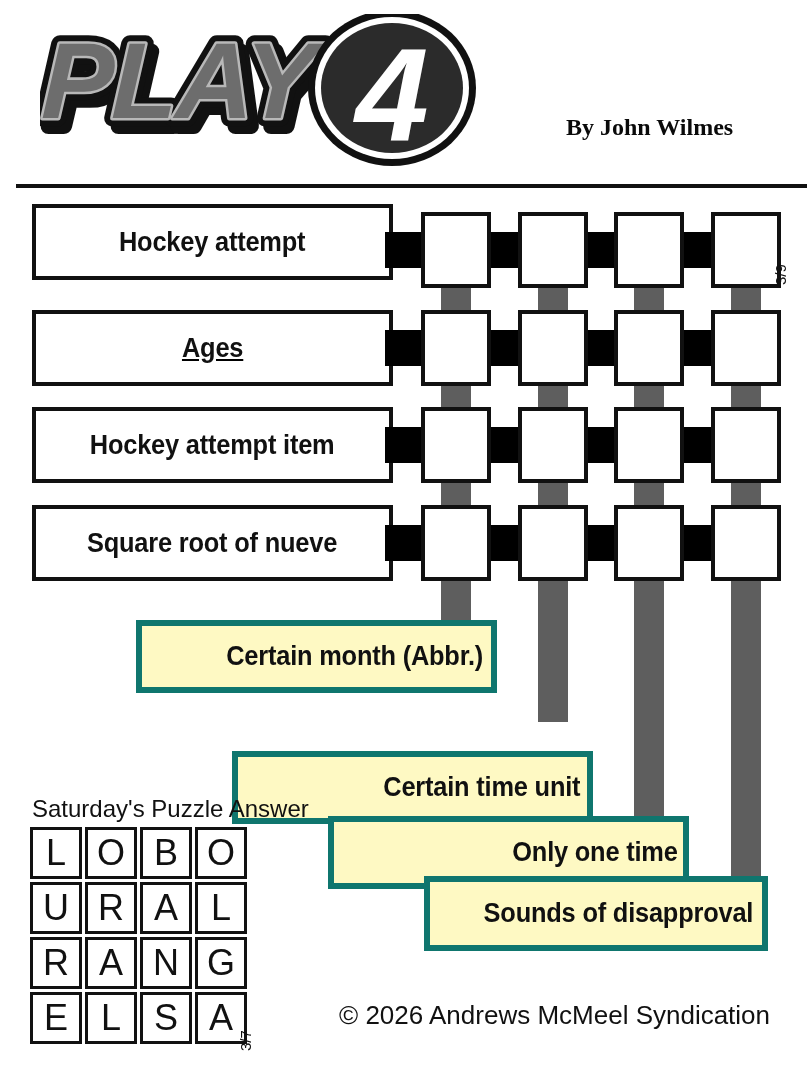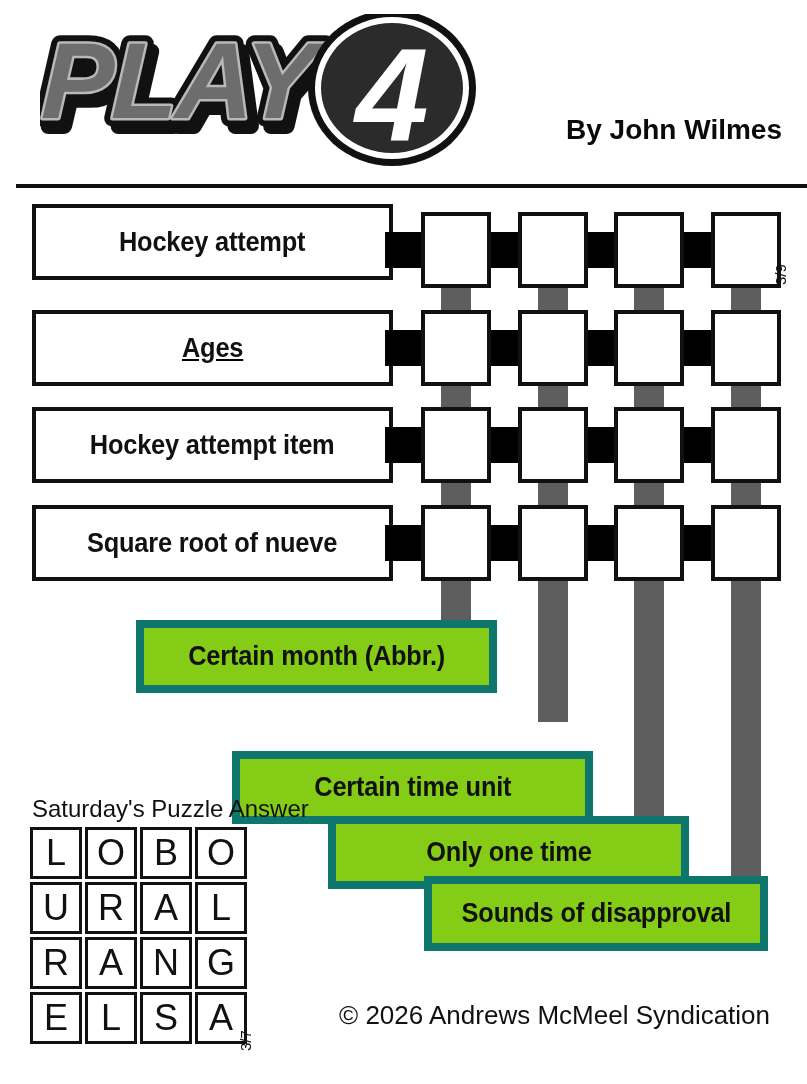--- a/index.html
+++ b/index.html
@@ -25,22 +25,22 @@
   #logo-wrap {
     position: absolute;
     left: 40px; top: 14px;
     width: 520px; height: 160px;
   }
   .logo-svg { display: block; }
 
   #byline {
     position: absolute;
     left: 566px; top: 114px;
-    font-family: Liberation Sans, sans-serif;
-    font-size: 28px;
+    font-family: Liberation Serif, serif;
+    font-size: 24px;
     font-weight: 700;
     color: #0a0a0a;
     letter-spacing: 0px;
     white-space: nowrap;
   }
 
   #header-rule {
     position: absolute;
     left: 16px; top: 184px;
     width: 791px; height: 4px;
@@ -97,25 +97,25 @@
     transform: rotate(-90deg);
     transform-origin: left bottom;
     white-space: nowrap;
     z-index: 4;
   }
 
   
   .clue-gray {
     position: absolute;
     box-sizing: border-box;
-    background: #84cc16;
-    border: 8px solid #0f766e;
+    background: #fef9c3;
+    border: 6px solid #0f766e;
     display: flex;
     align-items: center;
-    justify-content: center;
+    justify-content: flex-end;
     z-index: 5;
   }
   .clue-gray .clue-text {
     font-family: "Liberation Sans", sans-serif;
     font-weight: 700;
     font-size: 27px;
     color: #111111;
     letter-spacing: -0.2px;
     white-space: nowrap;
     transform: scaleX(0.94);

